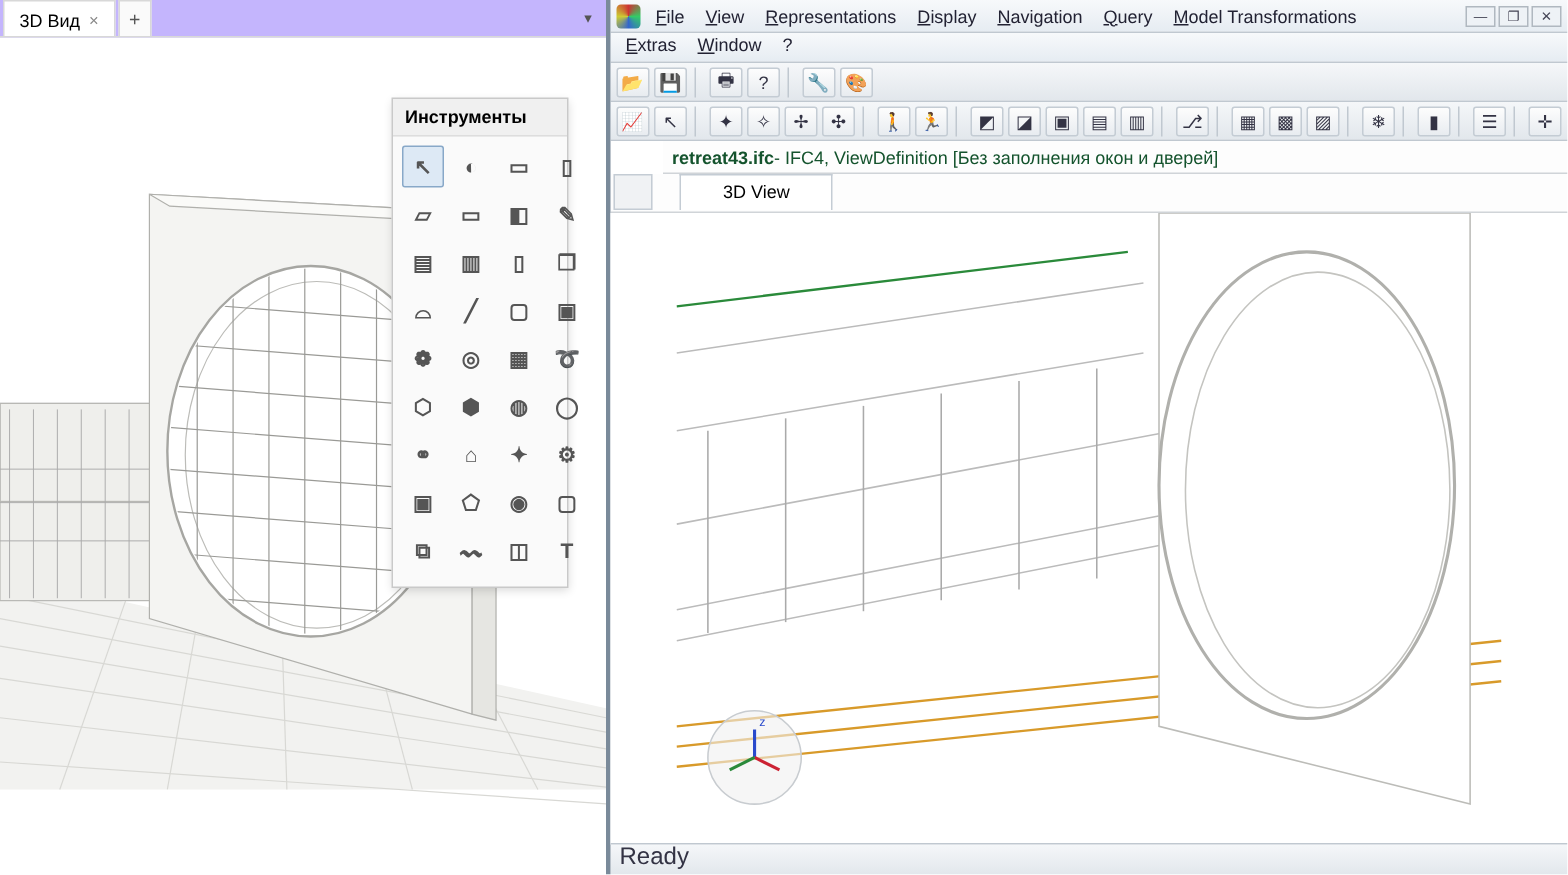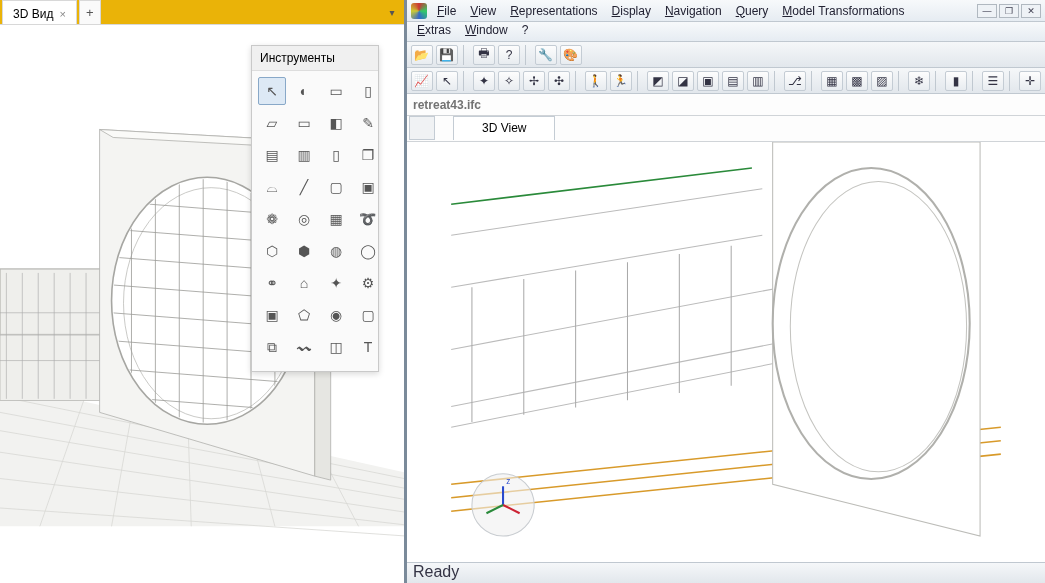--- a/index.html
+++ b/index.html
@@ -2,30 +2,30 @@
 <html><head>
 <meta charset="utf-8">
 <style>
 * { box-sizing: border-box; margin: 0; padding: 0; font-family: "Segoe UI", Tahoma, sans-serif; }
 html, body { width: 1045px; height: 583px; overflow: hidden; background: #fff; }
 
 .app { display: flex; width: 100%; height: 100%; }
 
 
 .left { position: relative; width: 507px; height: 100%; border-right: 3px solid #7a8a9a; background: #fff; display: flex; flex-direction: column; }
-.tabbar { height: 25px; background: #eab308; display: flex; align-items: flex-end; border-bottom: 1px solid #d8d8d8; position: relative; text-align: right; }
+.tabbar { height: 25px; background: #c4b5fd; display: flex; align-items: flex-end; border-bottom: 1px solid #d8d8d8; position: relative; text-align: right; }
 .tab { height: 24px; padding: 3px 10px 0 10px; font-size: 12px; background: #fff; border: 1px solid #d8d8d8; border-bottom: none; display: flex; align-items: center; gap: 6px; margin-left: 2px; }
 .tab .close { font-size: 11px; color: #888; }
 .tab-add { width: 22px; height: 24px; border: 1px solid #d8d8d8; border-bottom: none; display: flex; align-items: center; justify-content: center; font-size: 13px; color: #555; background: #fafafa; margin-left: 2px; }
 .tabbar .drop { position: absolute; right: 4px; top: 4px; width: 16px; height: 16px; color: #555; font-size: 10px; display:flex; align-items:center; justify-content:center;}
 .viewport-left { flex: 1; position: relative; overflow: hidden; }
 .viewport-left svg { width: 100%; height: 100%; display: block; }
 
 
-.palette { position: absolute; right: 25px; top: 20px; width: 128px; background: #fafafa; border: 1px solid #c9c9c9; box-shadow: 0 2px 6px rgba(0,0,0,0.15); z-index: 10;}
+.palette { position: absolute; right: 25px; top: 40px; width: 118px; background: #fafafa; border: 1px solid #c9c9c9; box-shadow: 0 2px 6px rgba(0,0,0,0.15); z-index: 10; font-weight: bold;}
 .palette-title { font-size: 12px; padding: 5px 8px; background: #f0f0f0; border-bottom: 1px solid #ddd; }
 .palette-grid { display: grid; grid-template-columns: repeat(4, 1fr); padding: 6px 6px 10px 6px; gap: 4px; }
 .tool { width: 28px; height: 28px; border: 1px solid transparent; display: flex; align-items: center; justify-content: center; font-size: 14px; color: #555; border-radius: 2px; cursor: pointer; }
 .tool.sel { background: #dde9f5; border-color: #88a8c8; }
 
 
 .right { flex: 1; display: flex; flex-direction: column; background: #fff; }
 .titlebar { height: 22px; background: linear-gradient(#f7f9fb,#e6ecf2); border-bottom: 1px solid #c0c8d0; display: flex; align-items: center; padding: 0 4px; gap: 4px; }
 .titlebar .logo { width: 16px; height: 16px; background: conic-gradient(#c33,#3c6,#36c,#cc3,#c33); border-radius: 3px; }
 .menu { display: flex; font-size: 12px; gap: 2px; }
@@ -34,21 +34,21 @@
 .win-btns { margin-left: auto; display: flex; gap: 2px; }
 .wbtn { width: 20px; height: 14px; border: 1px solid #b0b8c0; background: #eef2f6; font-size: 9px; display:flex; align-items:center; justify-content:center; color:#445; }
 
 .menubar2 { height: 20px; background: linear-gradient(#f7f9fb,#e6ecf2); border-bottom: 1px solid #c0c8d0; display: flex; align-items: flex-start; font-size: 12px; padding: 0 4px; gap: 2px;}
 .menubar2 span { padding: 1px 6px; color: #223; }
 
 .toolbar { height: 26px; background: linear-gradient(#f5f7f9,#e2e7ec); border-bottom: 1px solid #c0c8d0; display: flex; align-items: center; padding: 0 4px; gap: 3px; }
 .tbtn { width: 22px; height: 20px; border: 1px solid #c4ccd4; background: linear-gradient(#fdfdfd,#e8ecf0); display:flex; align-items:center; justify-content:center; font-size:12px; color:#334; border-radius:2px; cursor:pointer; }
 .tsep { width: 5px; height: 20px; border-left: 1px solid #c0c8d0; margin: 0 2px; }
 
-.docinfo { height: 22px; border-bottom: 1px solid #d0d4d8; display:flex; align-items:center; font-size:12px; padding: 0 6px; color:#737373; background:#fdfdfd;}
+.docinfo { height: 22px; border-bottom: 1px solid #d0d4d8; display:flex; align-items:center; font-size:12px; padding: 0 6px; color:#14532d; background:#fdfdfd;margin-left:35px;}
 .docinfo b { font-weight: bold; }
 
 .viewtabs { height: 26px; display:flex; align-items:flex-end; padding: 1px 2px; border-bottom: 1px solid #d0d4d8; background:#fdfdfd; gap:18px;}
 .left-stub { width: 26px; height: 24px; border:1px solid #c4ccd4; background:#f0f2f4;}
 .vtab { height: 24px; padding: 4px 28px; font-size: 12px; background: #fff; border:1px solid #c4ccd4; border-bottom:none; }
 
 .viewport-right { flex:1; position: relative; overflow:hidden; border-bottom: 1px solid #c0c8d0; background:#fff;}
 .viewport-right svg { width:100%; height:100%; display:block; }
 
 .statusbar { height: 20px; background: linear-gradient(#f5f7f9,#e2e7ec); display:flex; font-size:16px; padding:0 6px; color:#334;}
@@ -240,20 +240,21 @@
         <div class="tsep"></div>
         <div class="tbtn">▮</div>
         <div class="tsep"></div>
         <div class="tbtn">☰</div>
         <div class="tsep"></div>
         <div class="tbtn">✛</div>
       </div>
 
     <div class="docinfo">
       <b>retreat43.ifc</b>
+      <span> - IFC4, ViewDefinition [Без заполнения окон и дверей]</span>
     </div>
 
     <div class="viewtabs">
       <div class="left-stub"></div>
       <div class="vtab"><span>3D View</span></div>
     </div>
 
     <div class="viewport-right">
       <svg viewBox="0 0 530 405">
 

